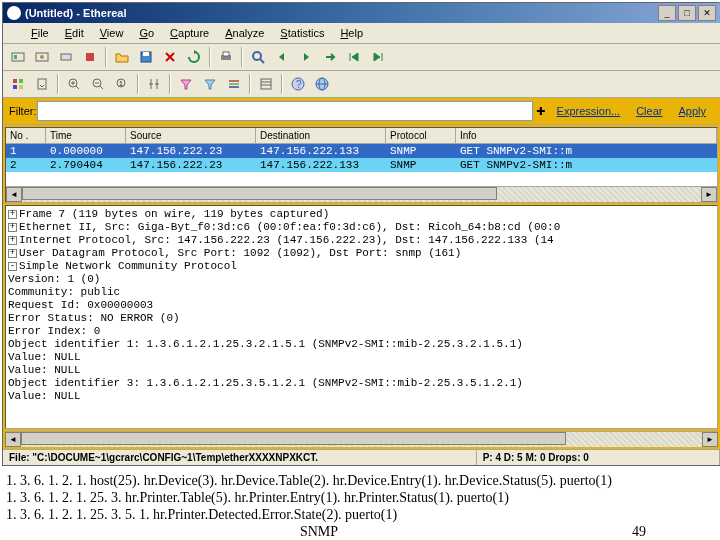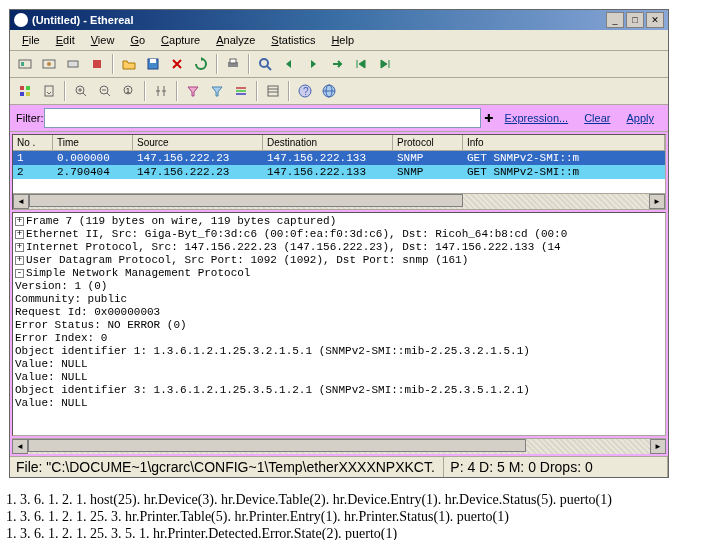--- a/index.html
+++ b/index.html
@@ -1,22 +1,22 @@
 <!DOCTYPE html>
 <html><head>
 <meta charset="utf-8">
 <style>
   * { box-sizing: border-box; margin: 0; padding: 0; }
   body { font-family: Tahoma, Arial, sans-serif; font-size: 11px; background: #fff; width: 720px; height: 540px; overflow: hidden; }
-  .window { width: 660px; border: 1px solid #666; background: #f0abfc; margin: 9px; }
+  .window { width: 719px; border: 1px solid #666; background: #eab308; margin: 2px; }
   .titlebar { background: linear-gradient(to right, #082666, #3a6ea5, #8aa8d8); color: #fff; height: 20px; display: flex; align-items: center; padding: 0 4px; }
   .titlebar .icon { width: 14px; height: 14px; background: #fff; border-radius: 50%; margin-right: 4px; display:inline-block; }
   .titlebar .title { flex: 1; font-size: 11px; font-weight: bold; }
   .winbtn { width: 18px; height: 16px; background: #d4d0c8; border: 1px solid #808080; margin-left: 2px; display:flex; align-items:center; justify-content:center; font-size:9px; color:#000; cursor:pointer; }
-  .menubar { display: flex; padding: 2px 4px; background: #ece9d8; border-bottom: 1px solid #aca899; }
+  .menubar { display: flex; padding: 2px 20px; background: #ece9d8; border-bottom: 1px solid #aca899; }
   .menuitem { padding: 2px 8px; cursor: pointer; }
   .menuitem u { text-decoration: underline; }
   .toolbar { display: flex; padding: 2px 4px; gap: 2px; border-bottom: 1px solid #aca899; background: #ece9d8; align-items:center; }
   .tbtn { width: 22px; height: 22px; border: 1px solid transparent; display:flex; align-items:center; justify-content:center; cursor:pointer; }
   .sep { width: 2px; height: 20px; border-left: 1px solid #aca899; border-right:1px solid #fff; margin: 0 2px; }
   .filterbar { display:flex; align-items:center; padding: 3px 6px; gap:0; border-bottom: 1px solid #aca899; }
   .filterbar label { font-size:11px; }
   .filterinput { flex:1; height:20px; border:1px solid #7f9db9; background:#fff; padding:0 4px; }
   .fbtn { padding: 2px 8px; text-decoration: underline; color:#003399; cursor:pointer; }
   .packets { border:1px inset #aca899; margin:2px; background:#fff; }
@@ -26,21 +26,21 @@
   .prow.sel { background:#316ac5; color:#fff; }
   .prow.sel2 { background:#6bd3f4; color:#000; }
   .prow > div { padding:1px 4px; white-space:nowrap; overflow:hidden; }
   .scrollbar { height:16px; background:#ece9d8; border-top:1px solid #aca899; display:flex; }
   .sbtn { width:16px; height:15px; border:1px solid #808080; background:#d4d0c8; display:flex; align-items:center; justify-content:center; font-size:8px; cursor:pointer; }
   .strack { flex:1; background:repeating-linear-gradient(45deg,#e8e6dc,#e8e6dc 2px,#dcd8c8 2px,#dcd8c8 4px); position:relative; }
   .sthumb { position:absolute; left:0; top:0; height:13px; background:#d4d0c8; border:1px solid #808080; }
   .details { border:1px inset #aca899; margin:2px; background:#fff; font-family:'Courier New', monospace; font-size:11px; padding:2px; height: 224px; overflow:hidden; }
   .details .line { white-space:nowrap; line-height: 13px; }
   .box { display:inline-block; width:9px; height:9px; border:1px solid #808080; background:#fff; text-align:center; line-height:7px; font-size:9px; margin-right:2px; vertical-align:middle; }
-  .statusbar { display:flex; border-top:1px solid #aca899; background:#ece9d8; font-size:14px; }
+  .statusbar { display:flex; border-top:1px solid #aca899; background:#ece9d8; font-size:10px;font-weight:bold; }
   .statusbar > div { padding:2px 6px; border-right:1px inset #aca899; }
   .footer { padding: 4px 6px; font-family: 'Times New Roman', serif; font-size: 14px; line-height: 17px; }
   .footer .center { text-align: center; width: 660px; }
   .footer .pg { float: right; margin-right: 20px; }
   svg { display:block; }
 </style>
 </head>
 <body>
 
 <div class="window">
@@ -279,21 +279,21 @@
         </div>
       <div class="sbtn">►</div>
     </div>
   </div>
 
   <div class="details">
     <div class="line"><span class="box">+</span><span>Frame 7 (119 bytes on wire, 119 bytes captured)</span></div>
     <div class="line"><span class="box">+</span><span>Ethernet II, Src: Giga-Byt_f0:3d:c6 (00:0f:ea:f0:3d:c6), Dst: Ricoh_64:b8:cd (00:0</span></div>
     <div class="line"><span class="box">+</span><span>Internet Protocol, Src: 147.156.222.23 (147.156.222.23), Dst: 147.156.222.133 (14</span></div>
     <div class="line"><span class="box">+</span><span>User Datagram Protocol, Src Port: 1092 (1092), Dst Port: snmp (161)</span></div>
-    <div class="line"><span class="box">-</span><span>Simple Network Management Protocol</span></div>
+    <div class="line"><span class="box">-</span><span>Simple Network Community Protocol</span></div>
     <div class="line"><span>    Version: 1 (0)</span></div>
     <div class="line"><span>    Community: public</span></div>
     <div class="line"><span>    Request Id: 0x00000003</span></div>
     <div class="line"><span>    Error Status: NO ERROR (0)</span></div>
     <div class="line"><span>    Error Index: 0</span></div>
     <div class="line"><span>    Object identifier 1: 1.3.6.1.2.1.25.3.2.1.5.1 (SNMPv2-SMI::mib-2.25.3.2.1.5.1)</span></div>
     <div class="line"><span>    Value: NULL</span></div>
     <div class="line"><span>    Value: NULL</span></div>
     <div class="line"><span>    Object identifier 3: 1.3.6.1.2.1.25.3.5.1.2.1 (SNMPv2-SMI::mib-2.25.3.5.1.2.1)</span></div>
     <div class="line"><span>    Value: NULL</span></div>

